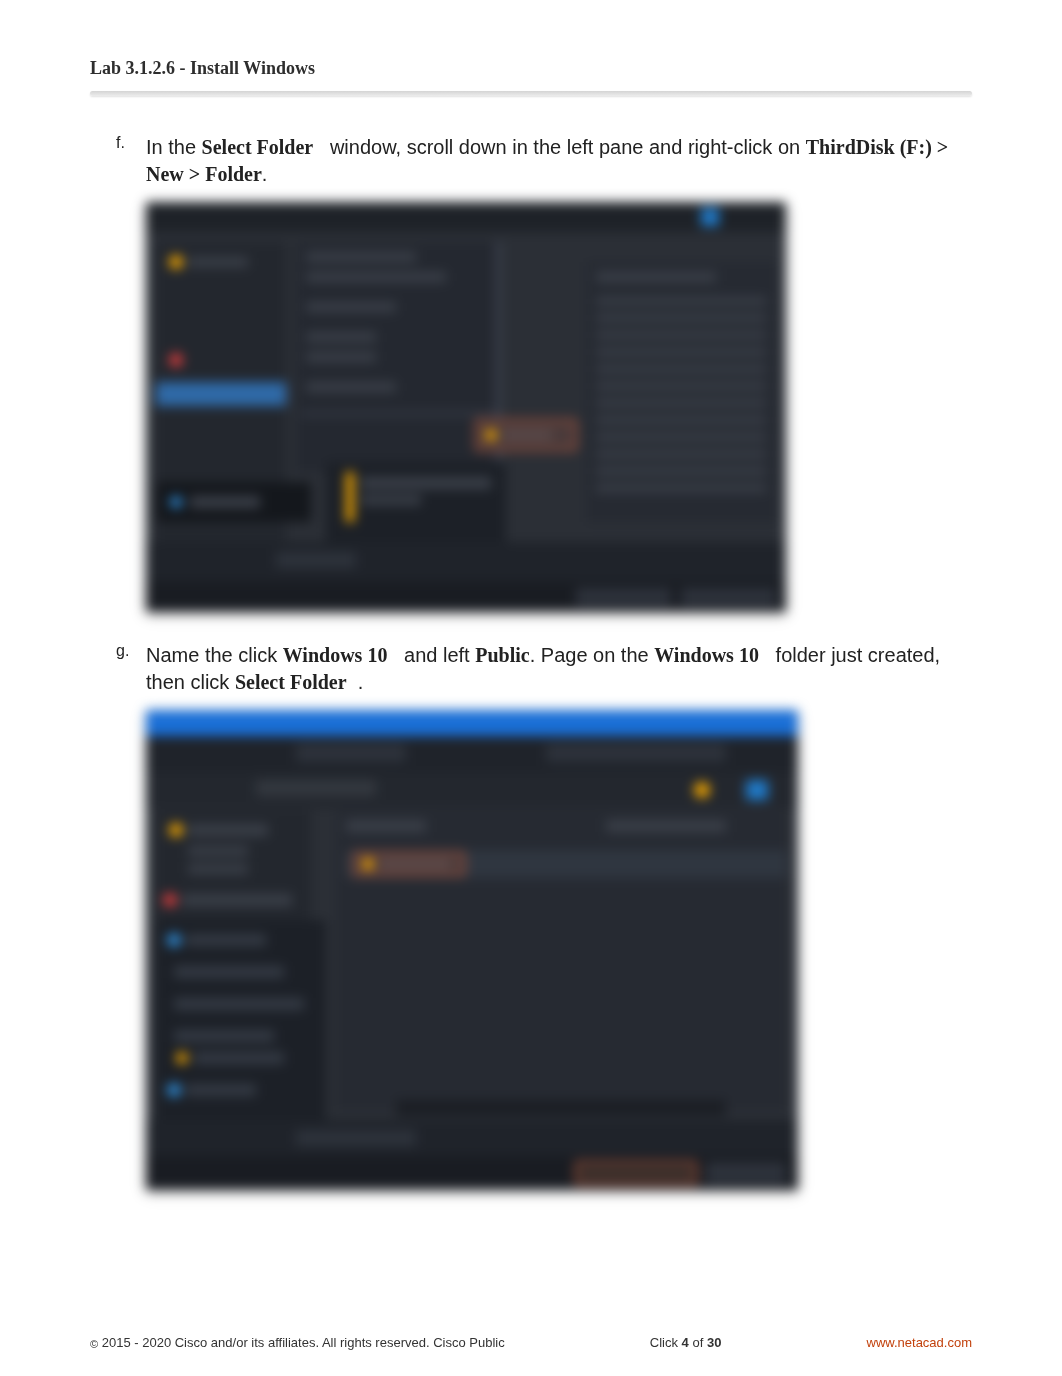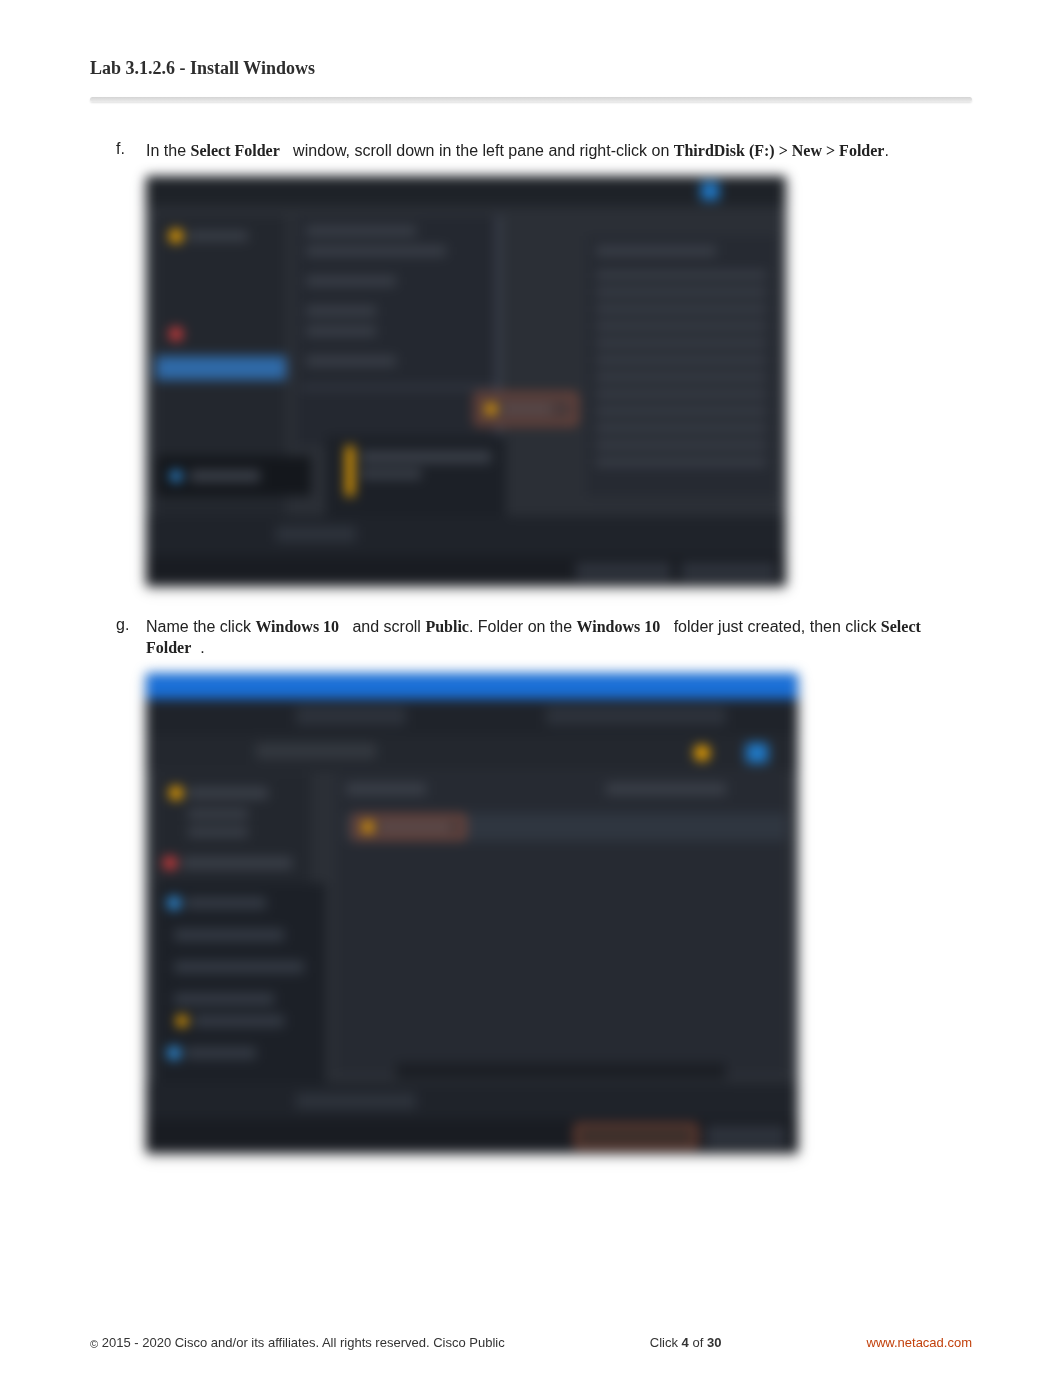--- a/index.html
+++ b/index.html
@@ -14,42 +14,42 @@
     min-height: 1376px;
     box-sizing: border-box;
     padding: 58px 90px 0 90px;
     position: relative;
   }
   .header-title {
     font-family: Georgia, 'Times New Roman', serif;
     font-weight: bold;
     font-size: 18px;
     color: #2e2e2e;
-    margin: 0 0 18px 0;
+    margin: 0 0 12px 0;
   }
   .hr {
     height: 5px;
     border-radius: 3px;
     background: linear-gradient(to bottom, #d4d4d4, #ececec);
     box-shadow: 0 1px 2px rgba(0,0,0,0.12);
     margin-bottom: 38px;
   }
   .step {
     display: flex;
     margin: 0 0 14px 26px;
   }
   .step-letter {
     width: 30px;
     flex: 0 0 30px;
     font-size: 16px;
     color: #222;
   }
   .step-body {
     flex: 1;
-    font-size: 16px;
+    font-size: 20px;
     line-height: 1.35;
   }
   .step-body b {
     font-family: Georgia, 'Times New Roman', serif;
     font-weight: bold;
   }
   .shot-wrap {
     margin: 4px 0 30px 56px;
   }
   .shot {
@@ -133,21 +133,21 @@
       <rect x="130" y="350" width="80" height="16" fill="#2d323b"></rect>
       <rect x="0" y="380" width="640" height="30" fill="#191c22"></rect>
       <rect x="430" y="386" width="95" height="18" fill="#2d323b"></rect>
       <rect x="535" y="386" width="95" height="18" fill="#2d323b"></rect>
     </svg>
   </div>
 
   <div class="step">
     <div class="step-letter">g.</div>
     <div class="step-body">
-      <span>Name the click </span><b>Windows 10</b>&nbsp;&nbsp;<span> and scroll </span><b>Public</b><span>. Folder on the </span><b>Windows 10</b>&nbsp;&nbsp;<span> folder just created, then click </span><b>Select Folder</b>&nbsp;&nbsp;<span>.</span>
+      <span>Name the click </span><b>Windows 10</b>&nbsp;&nbsp;<span> and left </span><b>Public</b><span>. Page on the </span><b>Windows 10</b>&nbsp;&nbsp;<span> folder just created, then click </span><b>Select Folder</b>&nbsp;&nbsp;<span>.</span>
     </div>
   </div>
 
   <div class="shot-wrap">
     <svg class="shot" width="652" height="480" viewBox="0 0 652 480" xmlns="http://www.w3.org/2000/svg">
       <rect x="0" y="0" width="652" height="480" fill="#2b2f36"></rect>
       <rect x="0" y="0" width="652" height="26" fill="#1a6fd6"></rect>
       <rect x="0" y="26" width="652" height="36" fill="#1f232a"></rect>
       <rect x="150" y="34" width="110" height="18" rx="3" fill="#2d323b"></rect>
       <rect x="400" y="34" width="180" height="18" rx="3" fill="#2d323b"></rect>

